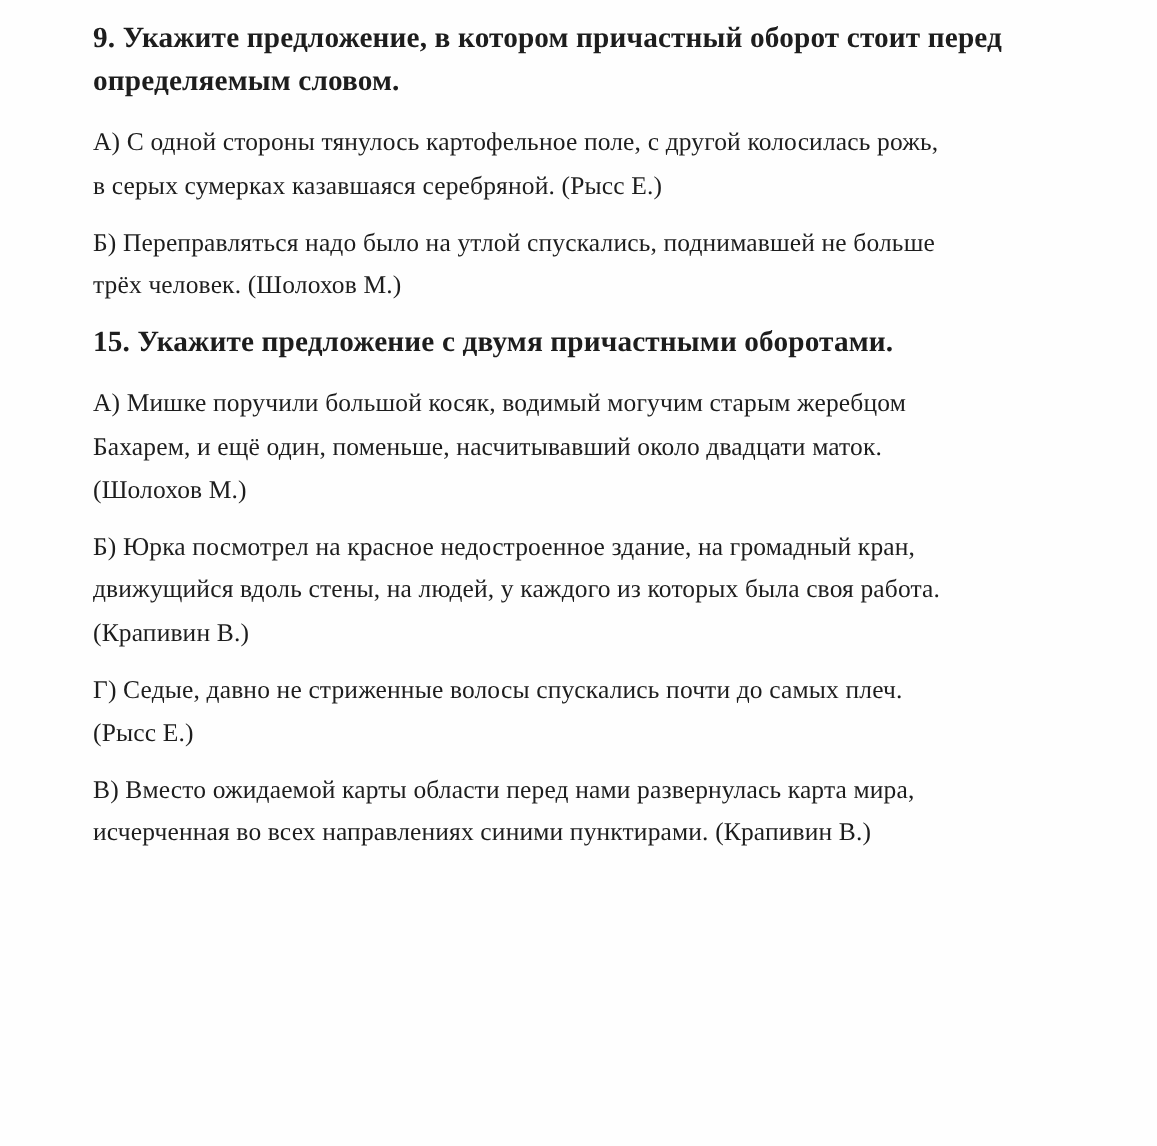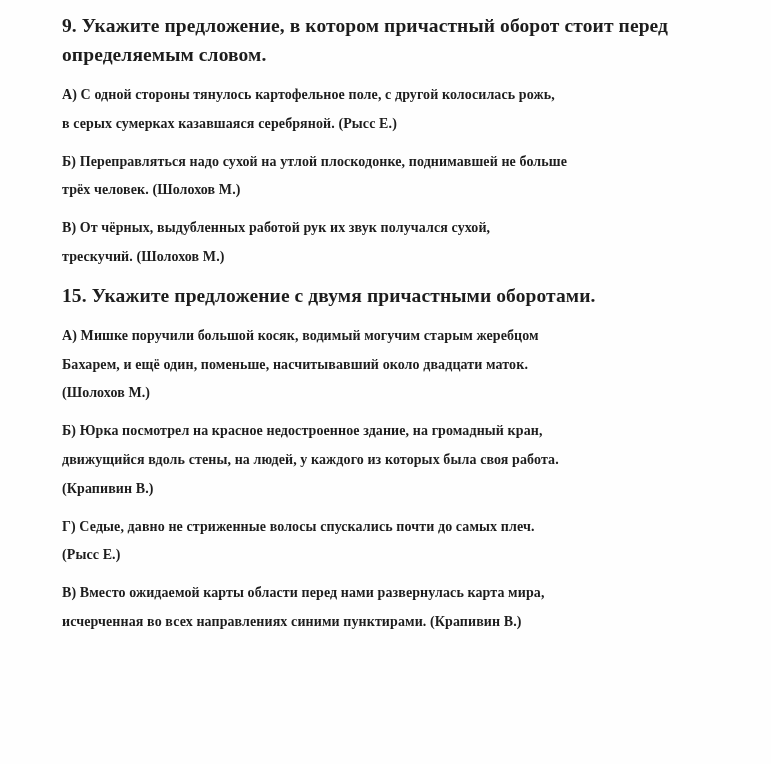--- a/index.html
+++ b/index.html
@@ -23,45 +23,43 @@
   .q-heading {
     margin: 0 0 12px 0;
     font-size: 19.5px;
     font-weight: 700;
     line-height: 29px;
     white-space: pre;
     letter-spacing: 0.1px;
   }
   .option {
     margin: 0 0 9px 0;
-    font-size: 14px;
-    font-weight: 700;
+    font-size: 17px;
+    font-weight: 400;
     line-height: 28.8px;
     white-space: pre;
     letter-spacing: 0.1px;
   }
   .q-block {
     margin: 0;
     padding: 0;
   }
 </style>
 </head>
 <body>
 
 <div class="doc">
 
   <div class="q-block">
     <p class="q-heading">9. Укажите предложение, в котором причастный оборот стоит перед
 определяемым словом.</p>
     <p class="option">А) С одной стороны тянулось картофельное поле, с другой колосилась рожь,
 в серых сумерках казавшаяся серебряной. (Рысс Е.)</p>
-    <p class="option">Б) Переправляться надо сухой на утлой плоскодонке, поднимавшей не больше
+    <p class="option">Б) Переправляться надо было на утлой спускались, поднимавшей не больше
 трёх человек. (Шолохов М.)</p>
-    <p class="option">В) От чёрных, выдубленных работой рук их звук получался сухой,
-трескучий. (Шолохов М.)</p>
   </div>
 
   <div class="q-block">
     <p class="q-heading">15. Укажите предложение с двумя причастными оборотами.</p>
     <p class="option">А) Мишке поручили большой косяк, водимый могучим старым жеребцом
 Бахарем, и ещё один, поменьше, насчитывавший около двадцати маток.
 (Шолохов М.)</p>
     <p class="option">Б) Юрка посмотрел на красное недостроенное здание, на громадный кран,
 движущийся вдоль стены, на людей, у каждого из которых была своя работа.
 (Крапивин В.)</p>

